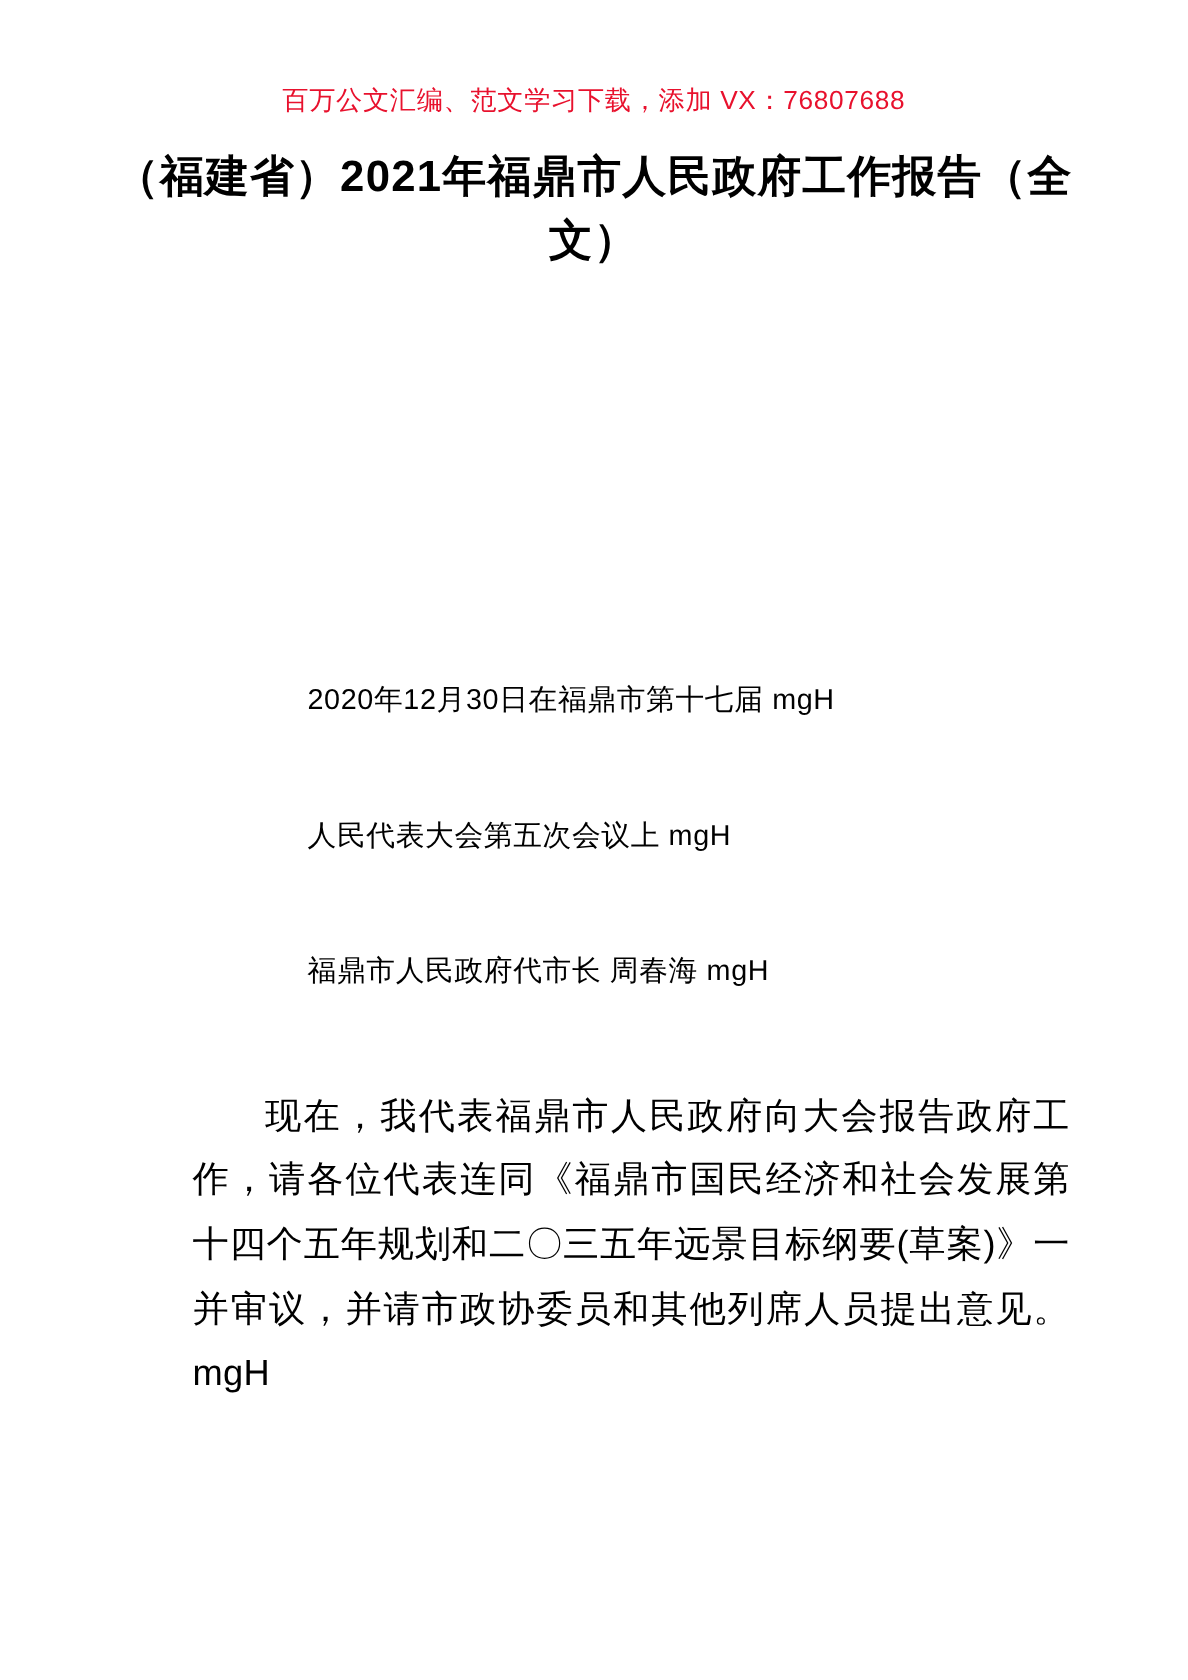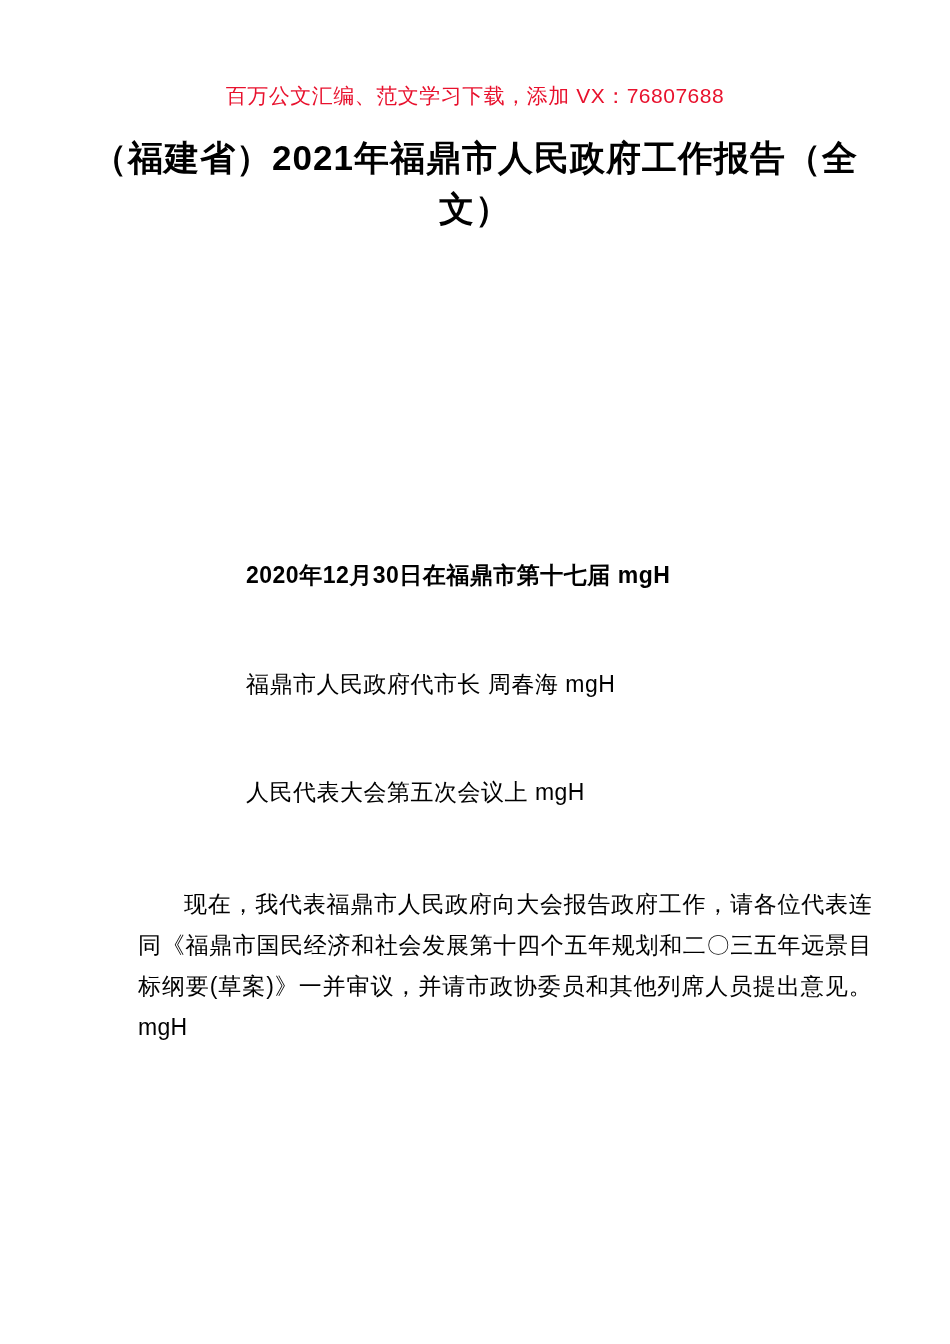--- a/index.html
+++ b/index.html
@@ -12,21 +12,21 @@
     height: 1344px;
     font-family: "Liberation Sans", "DejaVu Sans", sans-serif;
     color: #000000;
     position: relative;
     overflow: hidden;
   }
   .page {
     width: 950px;
     height: 1344px;
     box-sizing: border-box;
-    padding: 16px 78px;
+    padding: 0 78px;
     position: relative;
   }
   .promo {
     text-align: center;
     color: #e8112d;
     font-size: 21px;
     letter-spacing: 0.5px;
     padding-top: 66px;
     font-family: "Liberation Sans", "DejaVu Sans", sans-serif;
     white-space: nowrap;
@@ -44,44 +44,43 @@
   }
   .meta-line {
     font-size: 23px;
     line-height: 1.5;
     margin: 0 0 74px 0;
     padding-left: 168px;
     letter-spacing: 0.5px;
   }
   .meta-line.first {
     margin-top: 0;
-    font-weight: bold;
   }
   .body-para {
-    font-size: 23px;
+    font-size: 29px;
     line-height: 1.78;
     text-align: justify;
     text-justify: inter-ideograph;
     text-indent: 2em;
-    margin: 0;
+    margin: 16px;
     padding-left: 60px;
     padding-right: 0px;
     letter-spacing: 0.3px;
   }
 </style>
 </head>
 <body>
 
 <div class="page">
 
   <div class="promo">百万公文汇编、范文学习下载，添加 VX：76807688</div>
 
   <h1 class="doc-title">（福建省）2021年福鼎市人民政府工作报告（全文）</h1>
 
   <div class="spacer-block"></div>
 
   <p class="meta-line first">2020年12月30日在福鼎市第十七届 mgH</p>
+  <p class="meta-line">人民代表大会第五次会议上 mgH</p>
   <p class="meta-line">福鼎市人民政府代市长 周春海 mgH</p>
-  <p class="meta-line">人民代表大会第五次会议上 mgH</p>
 
   <p class="body-para">现在，我代表福鼎市人民政府向大会报告政府工作，请各位代表连同《福鼎市国民经济和社会发展第十四个五年规划和二〇三五年远景目标纲要(草案)》一并审议，并请市政协委员和其他列席人员提出意见。mgH</p>
 
 </div>
 
 </body></html>

